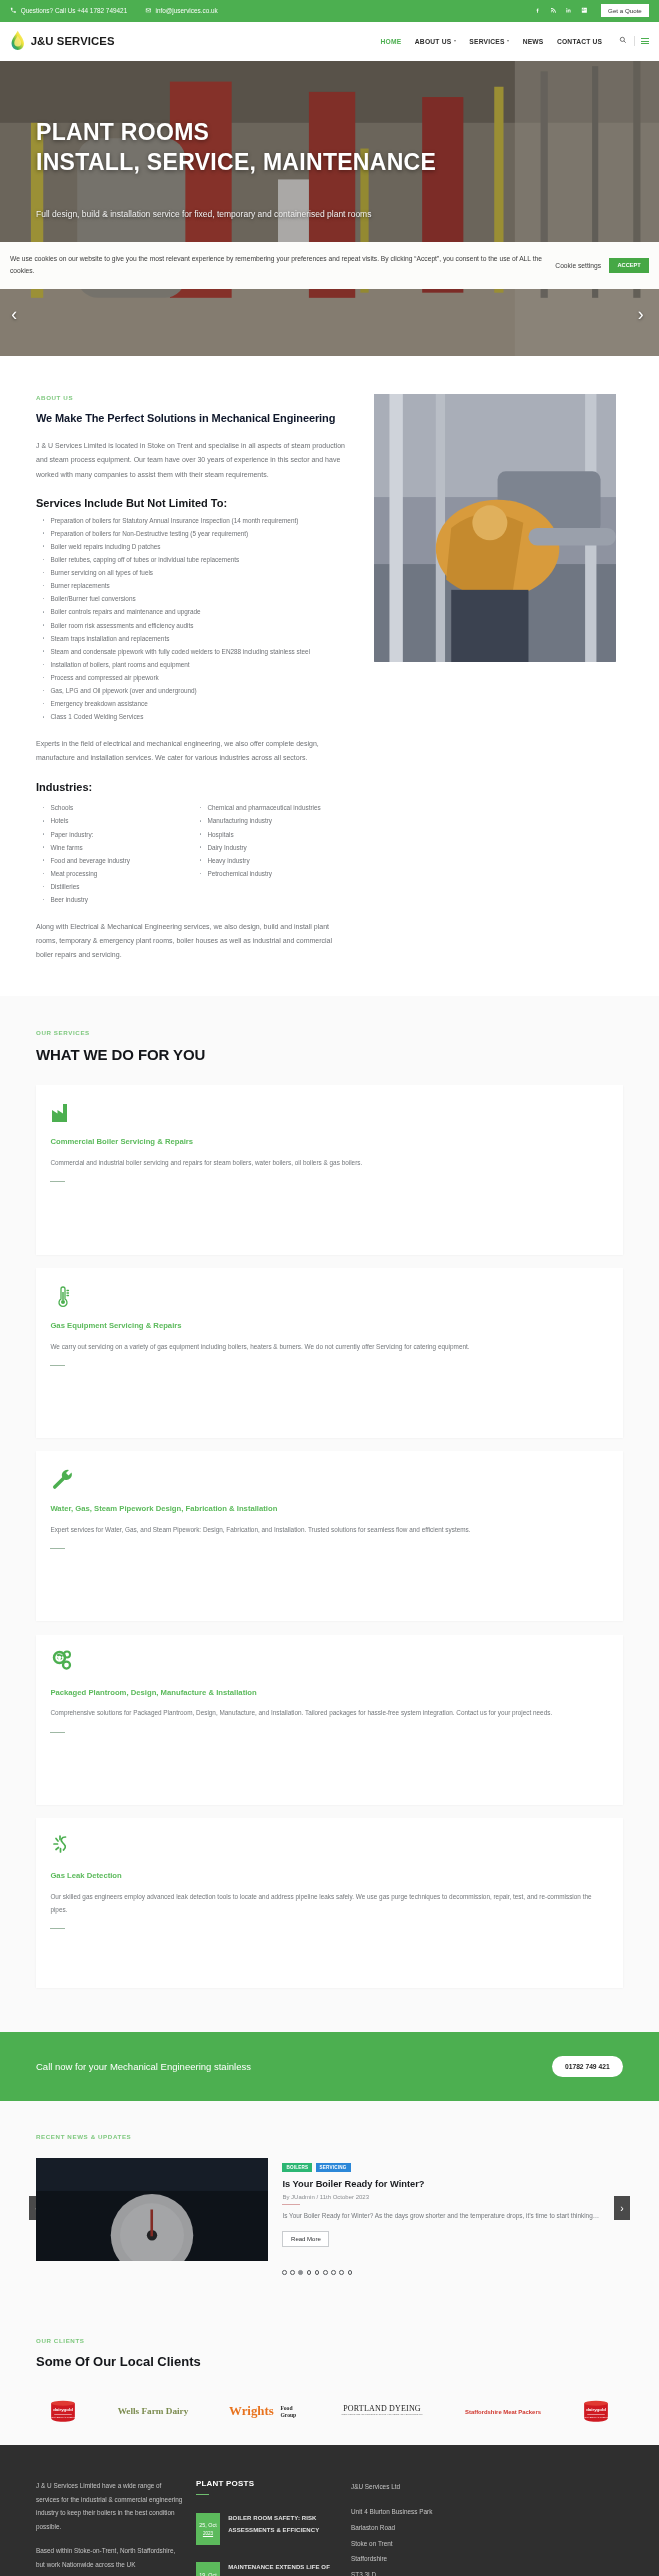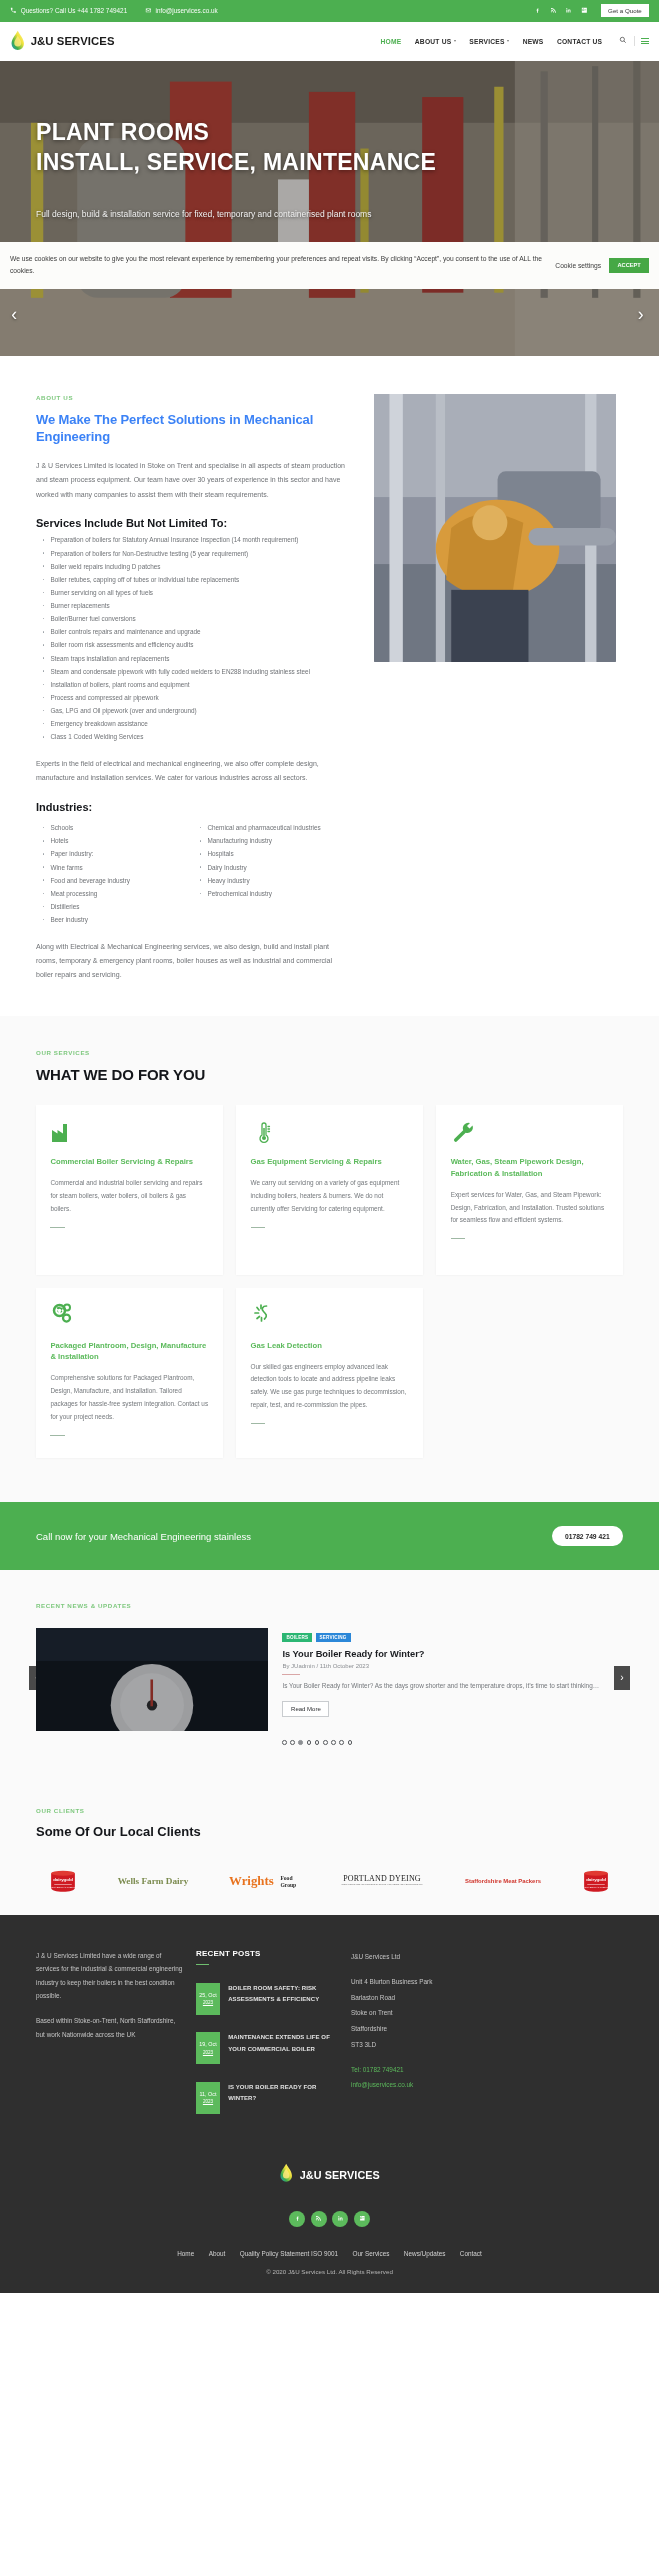--- a/index.html
+++ b/index.html
@@ -90,39 +90,39 @@
   .cookie-accept {
     background: #46a845; color: #fff; border: none; padding: 4.6px 8.2px;
     font-size: 5.7px; font-weight: 600; cursor: pointer; font-family: inherit;
   }
 
   
   .about { padding: 38px 0 33px; background: #fff; }
   .about .wrap { display: flex; gap: 24px; align-items: flex-start; }
   .about-left { width: 314px; }
   .eyebrow { color: #7ec87e; font-size: 6.2px; font-weight: 700; letter-spacing: 0.6px; margin-bottom: 10.3px; }
-  .about h2 { font-size: 13px; line-height: 1.33; font-weight: 700; color: #3b82f6; letter-spacing: -0.1px; }
+  .about h2 { font-size: 11px; line-height: 1.33; font-weight: 700; color: #0f172a; letter-spacing: -0.1px; }
   .about p { font-size: 7px; color: #6f7276; line-height: 2.05; margin-top: 13.4px; }
   .sub-head { font-size: 11px; font-weight: 700; color: #14161a; margin-top: 15.5px; margin-bottom: 3.1px; }
   ul.bul { list-style: none; margin-top: 4.1px; }
   ul.bul li {
     font-size: 6.4px; color: #6f7276; line-height: 2.05; padding-left: 14.4px; position: relative;
   }
   ul.bul li::before {
     content: ""; position: absolute; left: 6.7px; top: 5.7px;
     width: 1.5px; height: 1.5px; border-radius: 50%; background: #9aa0a6;
   }
   .ind-cols { display: flex; gap: 0; margin-top: 4.1px; }
   .ind-cols > ul { width: 50%; }
   .about-right { width: 242px; height: 268px; border-radius: 1px; overflow: hidden; position: relative; }
 
   
   .services { background: #fafafa; padding: 33px 0 44px; }
   .services h2 { font-size: 15px; font-weight: 700; color: #14161a; letter-spacing: -0.1px; }
-  .cards { display: grid; grid-template-columns: repeat(3, 1fr); gap: 13.4px; margin-top: 21.6px; }
+  .cards { display: grid; grid-template-columns: repeat(1, 1fr); gap: 13.4px; margin-top: 21.6px; }
   .card {
     background: #fff; padding: 15.5px 14.4px 17.5px; min-height: 170px;
     box-shadow: 0 0.5px 2.1px rgba(0,0,0,.06);
   }
   .card-icon { height: 27px; display:flex; align-items:flex-start; }
   .card h3 { font-size: 7.7px; font-weight: 700; color: #5cba5c; line-height: 1.5; margin-top: 9.3px; }
   .card p { font-size: 6.4px; color: #74787c; line-height: 2.0; margin-top: 9.3px; }
   .card-rule { width: 14.4px; height: 1px; background: #9fb8a4; margin-top: 11.3px; }
 
   
@@ -604,21 +604,21 @@
 </div>
 
 <div class="footer">
   <div class="wrap">
     <div class="fcol c1">
       <p>J &amp; U Services Limited have a wide range of services for the industrial &amp; commercial engineering industry to keep their boilers in the best condition possible.</p>
       <p>Based within Stoke-on-Trent, North Staffordshire, but work Nationwide across the UK</p>
     </div>
 
     <div class="fcol c2">
-      <h4>RECENT POSTS</h4>
+      <h4>PLANT POSTS</h4>
       <div class="f-rule"></div>
       <div class="post">
         <div class="post-date">
           <span class="d">25, Oct</span>
           <span class="y">2023</span>
         </div>
         <div class="post-title">BOILER ROOM SAFETY: RISK ASSESSMENTS &amp; EFFICIENCY</div>
       </div>
       <div class="post">
         <div class="post-date">

